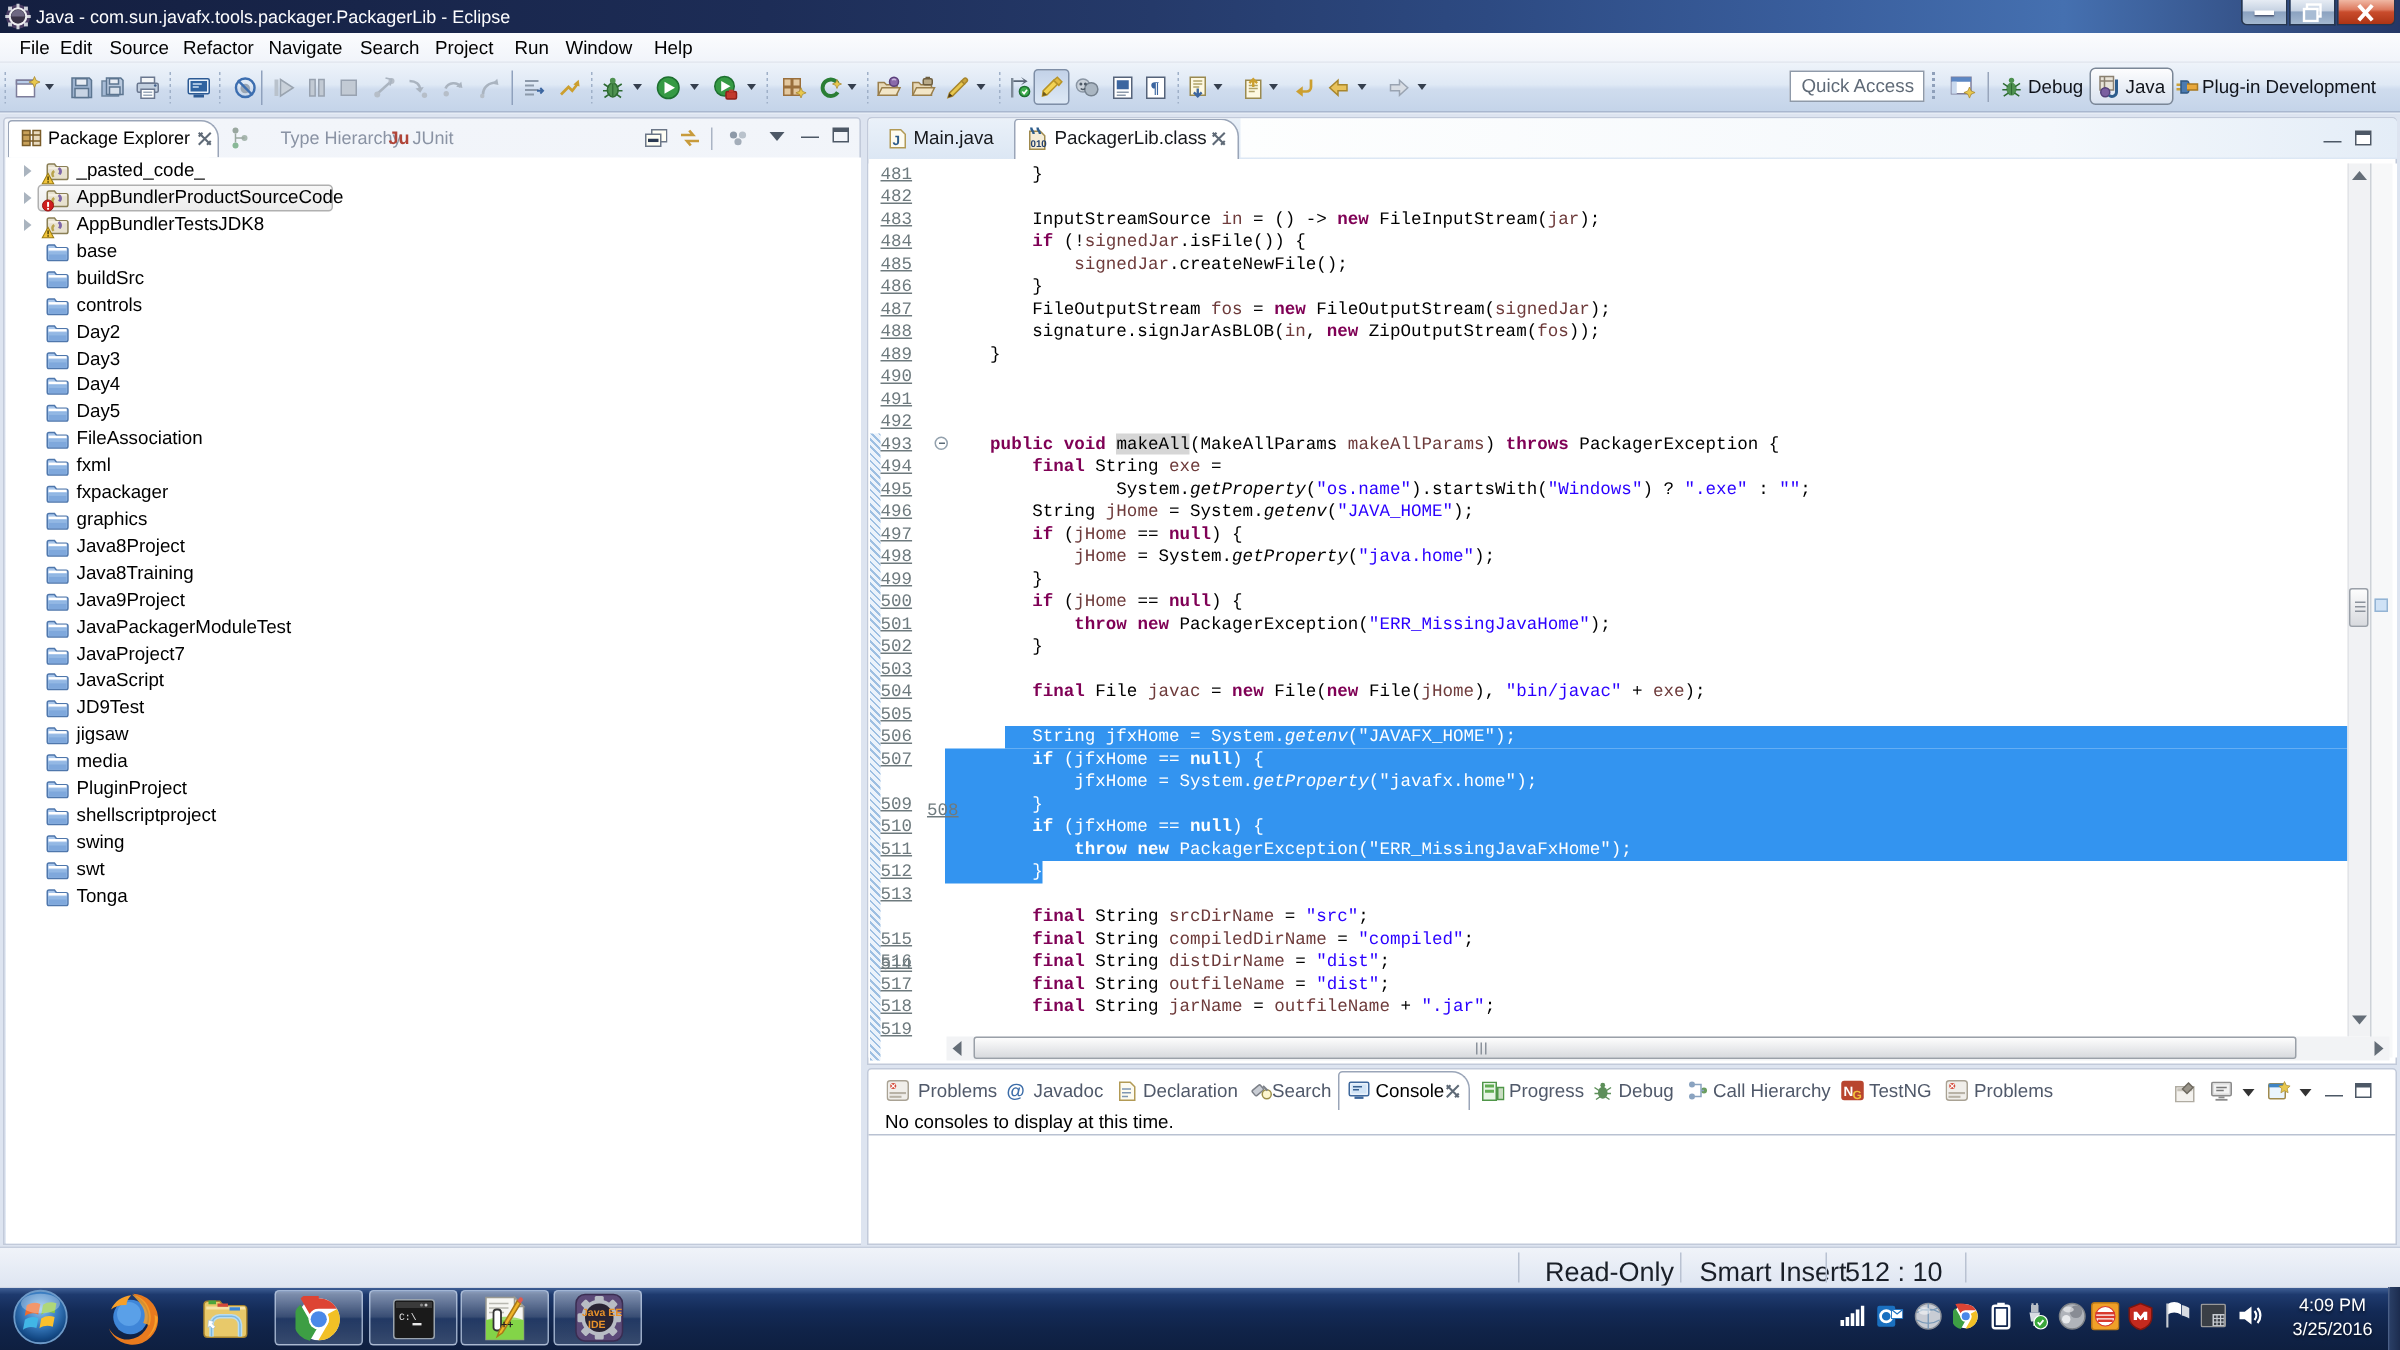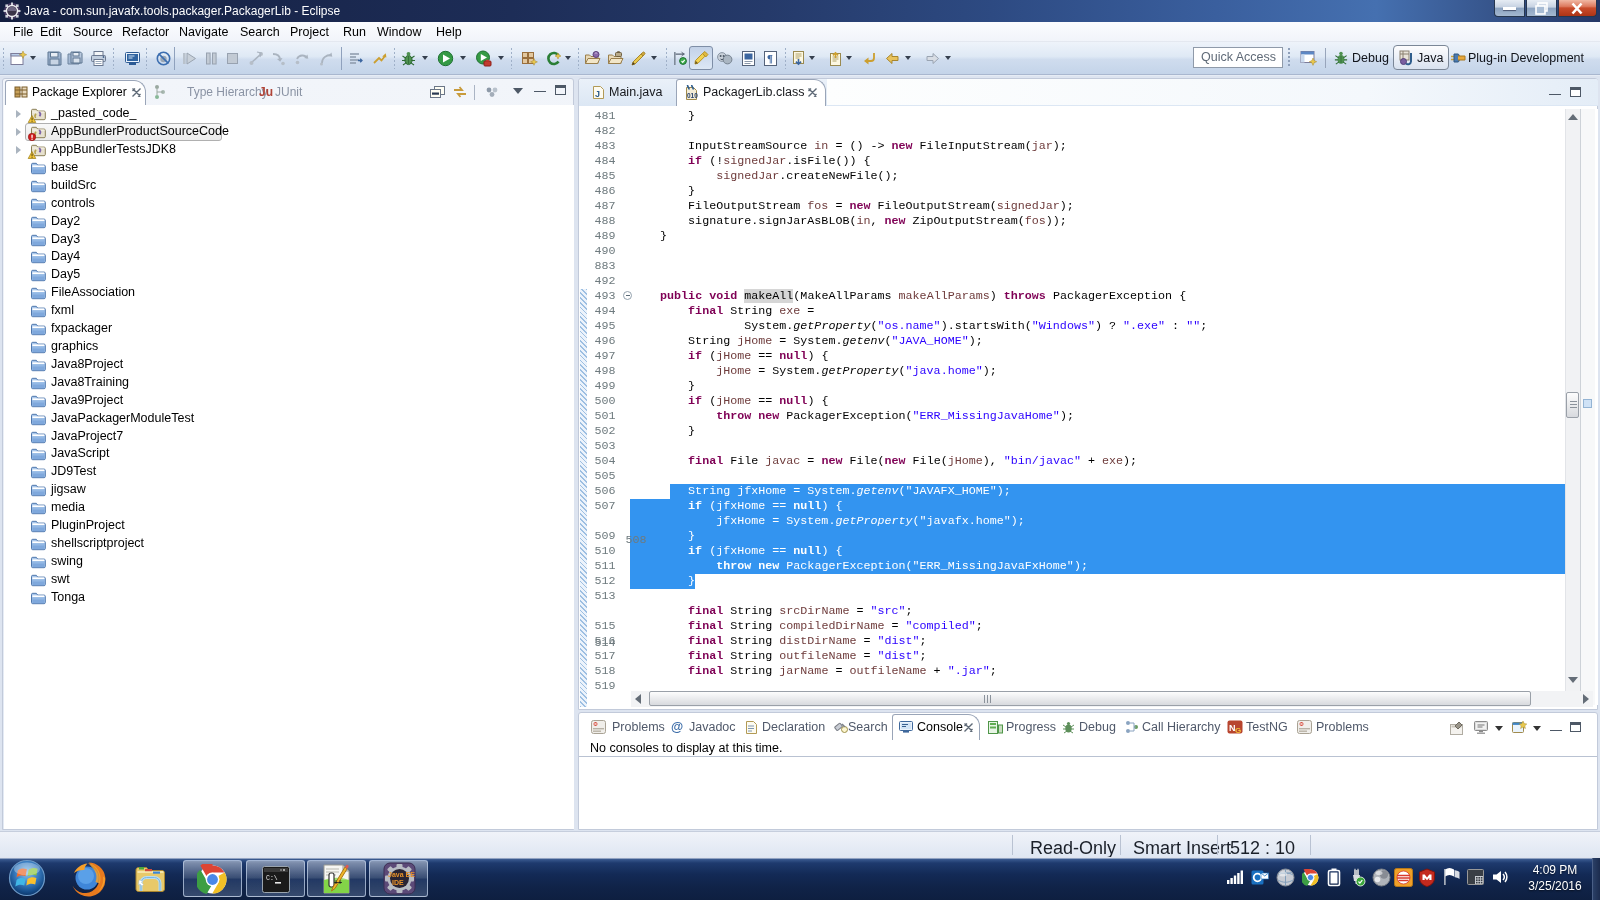--- a/index.html
+++ b/index.html
@@ -56,21 +56,21 @@
 
   
   #epanel { position:absolute; left:578px; top:2px; width:1020px; height:632px; background:#fff; border:1px solid #c2cada; border-radius:3px 3px 0 0;}
   #etabs { position:absolute; left:0; top:0; width:1019px; height:27px; background:linear-gradient(180deg,#eaf1f9,#dce7f4); border-radius:3px 3px 0 0;}
   #etab-active { position:absolute; left:97px; top:0px; width:150px; height:27px; background:#fff; border:1px solid #9aa5b8; border-bottom:none; border-radius:3px 12px 0 0; }
   #ewhite { position:absolute; left:248px; top:0; width:771px; height:26px; background:linear-gradient(90deg,#fdfefe 0%,#f4f8fc 70%,#e4edf7 100%); border-radius:0 3px 0 0;}
   .etabtext { position:absolute; top:6px; font-size:12.5px; color:#16181c; }
 
   #editor { position:absolute; left:0px; top:30px; width:1019px; height:596px; background:#fff; font-family:"Liberation Mono", monospace; font-size:11.7px; line-height:15px; }
   .cl { position:absolute; left:53px; white-space:pre; height:15px; color:#000; }
-  .ln { position:absolute; left:8px; width:36px; text-align:center; color:#6e7a7e; height:15px; }
+  .ln { position:absolute; left:8px; width:36px; text-align:left; color:#6e7a7e; height:15px;text-decoration:underline; }
   .k { color:#7f0055; font-weight:bold; }
   .s { color:#2a00ff; }
   .v { color:#6e3b3b; }
   .im { font-style:italic; }
   .selline, .selline * { color:#fff !important; }
   .selrect { position:absolute; background:#3394f0; }
 
   
   #bpanel { position:absolute; left:578px; top:636px; width:1020px; height:118px; background:#fff; border:1px solid #c2cada; border-radius:3px 3px 0 0; }
   #btab-active { position:absolute; left:313px; top:1px; width:88px; height:26px; background:#fff; border:1px solid #9aa5b8; border-bottom:none; border-radius:3px 12px 0 0; }
@@ -577,21 +577,21 @@
       <div class="ln" style="top:0px;">481</div>
       <div class="ln" style="top:15px;">482</div>
       <div class="ln" style="top:30px;">483</div>
       <div class="ln" style="top:45px;">484</div>
       <div class="ln" style="top:60px;">485</div>
       <div class="ln" style="top:75px;">486</div>
       <div class="ln" style="top:90px;">487</div>
       <div class="ln" style="top:105px;">488</div>
       <div class="ln" style="top:120px;">489</div>
       <div class="ln" style="top:135px;">490</div>
-      <div class="ln" style="top:150px;">883</div>
+      <div class="ln" style="top:150px;">491</div>
       <div class="ln" style="top:165px;">492</div>
       <div class="ln" style="top:180px;">493</div>
       <div class="ln" style="top:195px;">494</div>
       <div class="ln" style="top:210px;">495</div>
       <div class="ln" style="top:225px;">496</div>
       <div class="ln" style="top:240px;">497</div>
       <div class="ln" style="top:255px;">498</div>
       <div class="ln" style="top:270px;">499</div>
       <div class="ln" style="top:285px;">500</div>
       <div class="ln" style="top:300px;">501</div>

